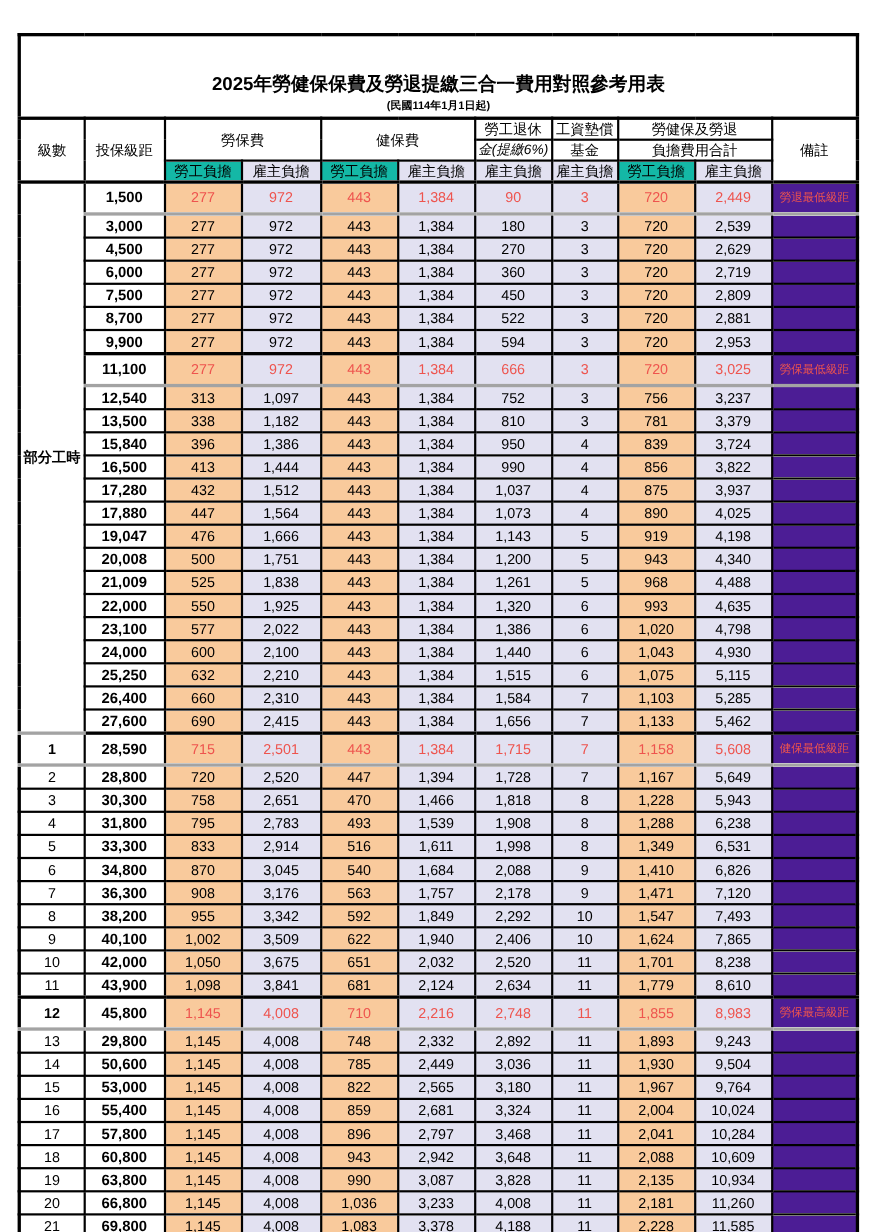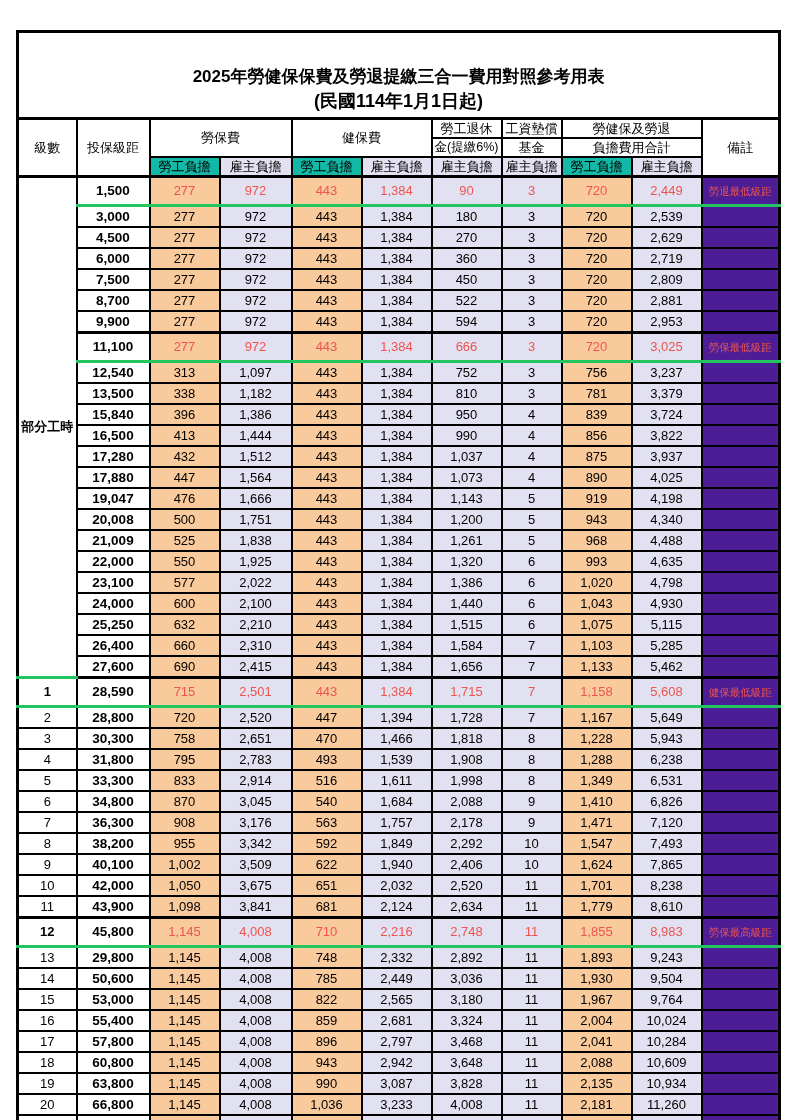--- a/index.html
+++ b/index.html
@@ -20,36 +20,36 @@
     border: 2px solid #000;
     text-align: center;
     vertical-align: middle;
     font-weight: 400;
     overflow: hidden;
     white-space: nowrap;
   }
   
   .title-cell { height: 54px; padding: 3px 0; border-bottom: 3px solid #000; }
   .title-line1 { font-size: 17px; font-weight: 700; line-height: 1.55; margin-top: 28px; }
-  .title-line2 { font-size: 18px; font-weight: 700; line-height: 1.3; }
+  .title-line2 { font-size: 10px; font-weight: 700; line-height: 1.3; }
   
   thead th { font-size: 13px; height: 17px; line-height: 17px; background: #fff; }
   thead th.sub-or { background: #14b8a6; }
   thead th.sub-lv { background: #E2E1F1; }
-  thead th.small { font-size: 12.5px; }
+  thead th.small { font-size: 12.5px; font-style: italic; }
   thead tr.subrow th { border-bottom: 3px solid #000; }
   
   tbody td { font-size: 13px; height: 19px; line-height: 19px; }
   td.c-or { background: #F9CA9C; }
   td.c-lv { background: #E2E1F1; }
   td.bracket { font-weight: 700; font-size: 13.5px; background: #fff; }
   td.level { background: #fff; text-align: center; }
   td.part-time { font-size: 13px; background: #fff; }
   td.remark { font-size: 10.5px; font-weight: 400; background: #4c1d95; padding: 0 1px; }
-  tr.red-row td { height: 26px; line-height: 26px; border-top: 3px solid #000; border-bottom: 3px solid #22c55e; }
+  tr.red-row td { height: 26px; line-height: 26px; border-top: 3px solid #000; border-bottom: 3px solid #a3a3a3; }
   tr.red-row td.val, tr.red-row td.remark { color: #EE544E; }
   tr.red-row td.level, tr.red-row td.bracket { font-weight: 700; }
 </style>
 </head>
 <body>
 
 <div class="sheet">
   <table class="main">
     <colgroup>
       <col style="width:59px">

